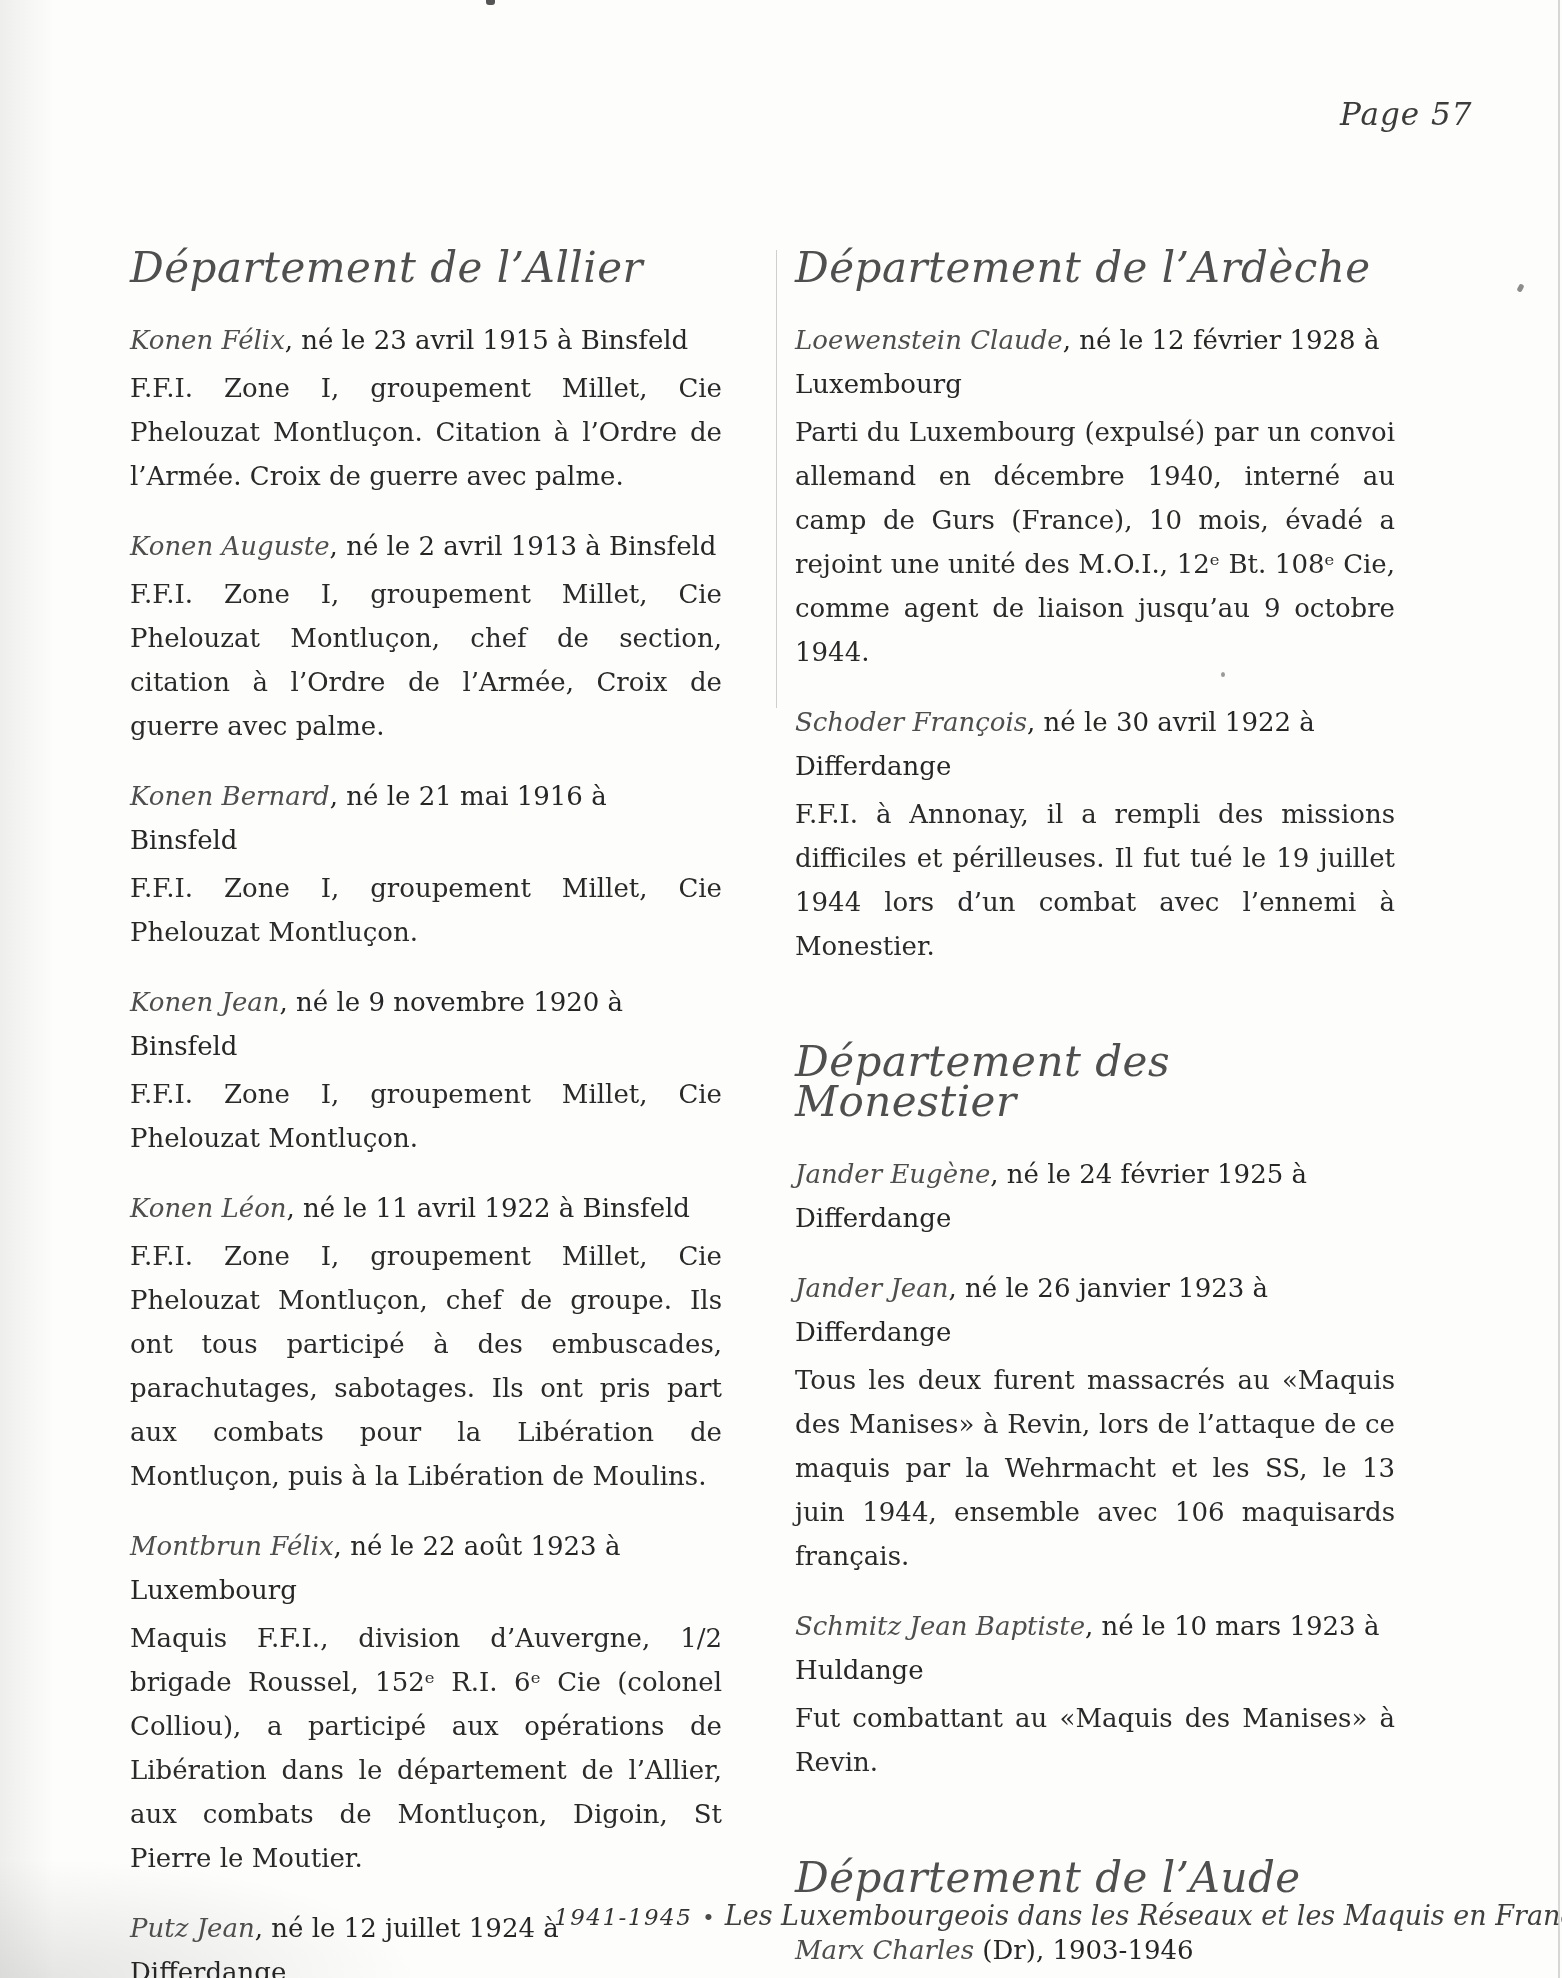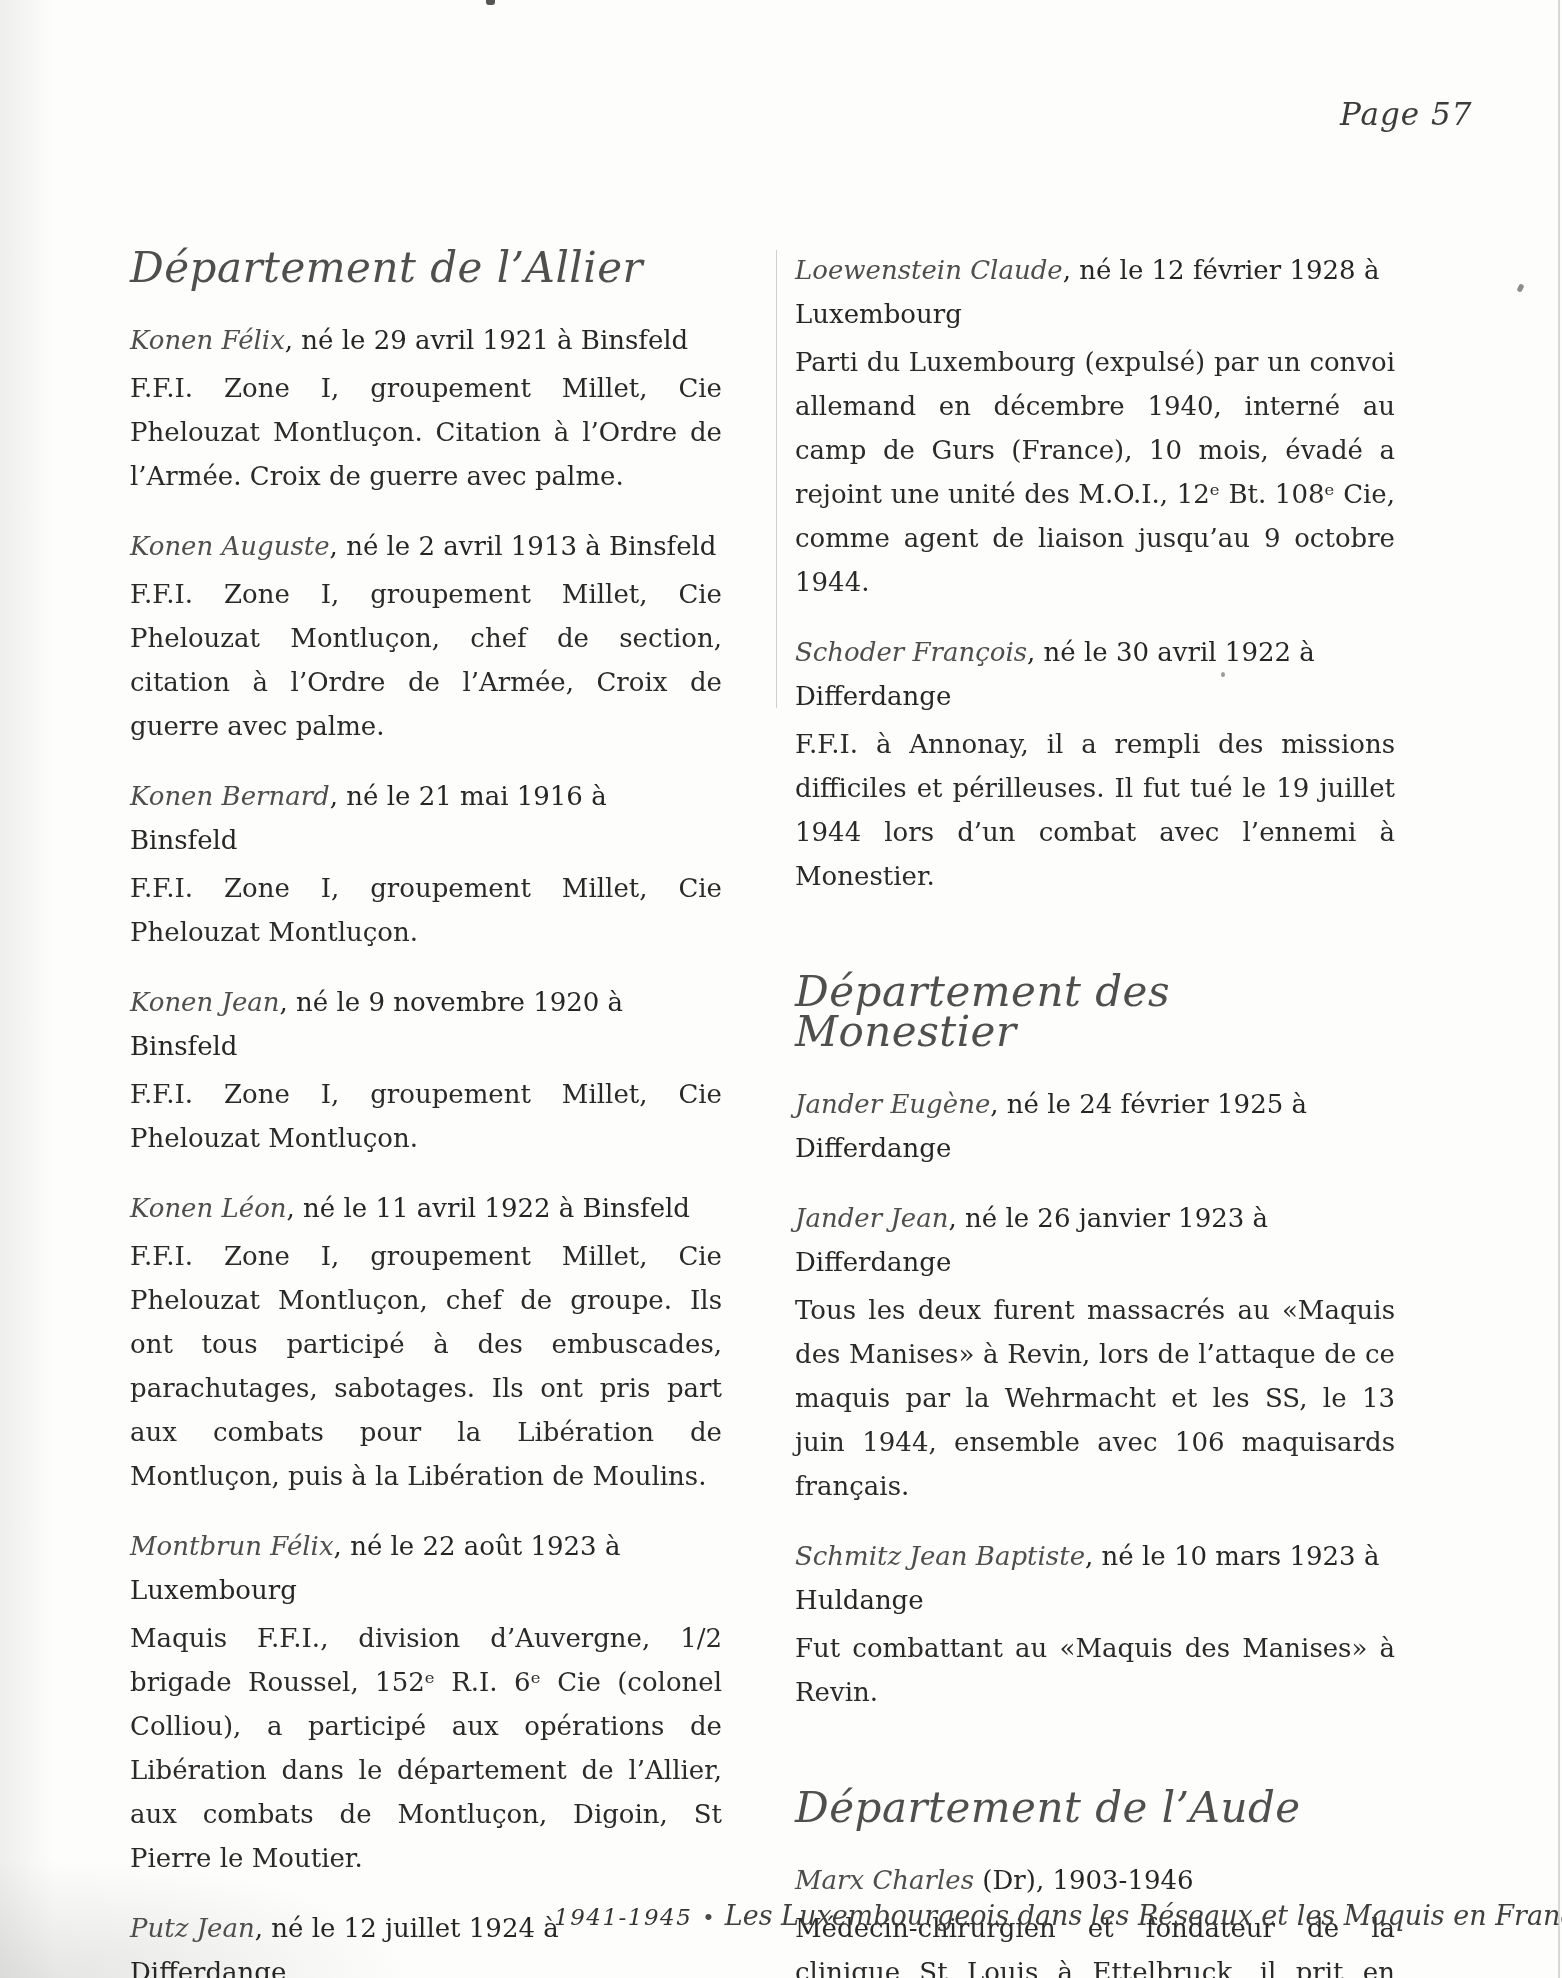--- a/index.html
+++ b/index.html
@@ -100,21 +100,21 @@
   <div class="speck-b"></div>
   <div class="divider"></div>
 
   <div class="page-number">Page 57</div>
 
   <div class="col col-left">
     <section class="section">
       <h2 class="dept">Département de l’Allier</h2>
 
       <div class="entry">
-        <p class="entry-head"><span class="pname">Konen Félix</span><span>, né le 29 avril 1921 à Binsfeld</span></p>
+        <p class="entry-head"><span class="pname">Konen Félix</span><span>, né le 23 avril 1915 à Binsfeld</span></p>
         <p class="entry-body">F.F.I. Zone I, groupement Millet, Cie Phelouzat Montluçon. Citation à l’Ordre de l’Armée. Croix de guerre avec palme.</p>
       </div>
 
       <div class="entry">
         <p class="entry-head"><span class="pname">Konen Auguste</span><span>, né le 2 avril 1913 à Binsfeld</span></p>
         <p class="entry-body">F.F.I. Zone I, groupement Millet, Cie Phelouzat Montluçon, chef de section, citation à l’Ordre de l’Armée, Croix de guerre avec palme.</p>
       </div>
 
       <div class="entry">
         <p class="entry-head"><span class="pname">Konen Bernard</span><span>, né le 21 mai 1916 à Binsfeld</span></p>
@@ -138,20 +138,21 @@
 
       <div class="entry">
         <p class="entry-head"><span class="pname">Putz Jean</span><span>, né le 12 juillet 1924 à Differdange</span></p>
 
       </div>
     </section>
   </div>
 
   <div class="col col-right">
     <section class="section">
+      <h2 class="dept">Département de l’Ardèche</h2>
 
       <div class="entry">
         <p class="entry-head"><span class="pname">Loewenstein Claude</span><span>, né le 12 février 1928 à Luxembourg</span></p>
         <p class="entry-body">Parti du Luxembourg (expulsé) par un convoi allemand en décembre 1940, interné au camp de Gurs (France), 10 mois, évadé a rejoint une unité des M.O.I., 12ᵉ Bt. 108ᵉ Cie, comme agent de liaison jusqu’au 9 octobre 1944.</p>
       </div>
 
       <div class="entry">
         <p class="entry-head"><span class="pname">Schoder François</span><span>, né le 30 avril 1922 à Differdange</span></p>
         <p class="entry-body">F.F.I. à Annonay, il a rempli des missions difficiles et périlleuses. Il fut tué le 19 juillet 1944 lors d’un combat avec l’ennemi à Monestier.</p>
       </div>

